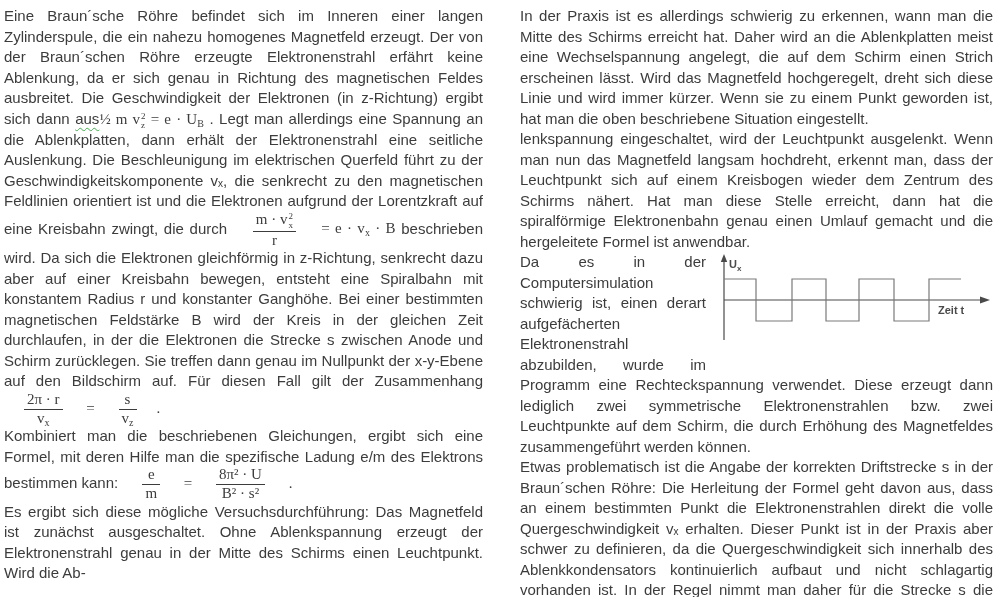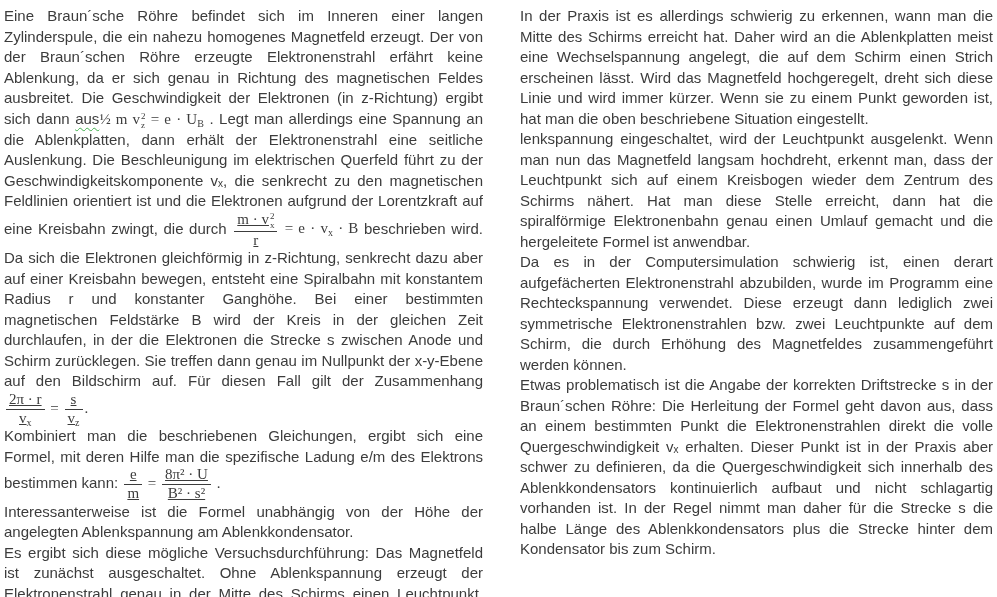--- a/index.html
+++ b/index.html
@@ -5,46 +5,59 @@
   html,body{margin:0;padding:0;background:#ffffff;}
   body{width:997px;height:597px;overflow:hidden;
        font-family:"Liberation Sans",sans-serif;color:#3c3c3c;}
   .page{display:flex;padding:6px 4px 4px 4px;box-sizing:border-box;width:997px;height:597px;justify-content:center;}
   .col{font-size:15px;line-height:20.5px;text-align:justify;hyphens:auto;-webkit-hyphens:auto;}
   .col-left{width:479px;margin-right:37px;}
   .col-right{width:473px;}
   p{margin:0;padding:0;}
   
   .formula{font-family:"Liberation Serif",serif;white-space:nowrap;color:#3c3c3c;}
-  .frac{display:inline-block;vertical-align:middle;text-align:center;line-height:1.05;margin:0 2px;text-decoration:underline;}
+  .frac{display:inline-block;vertical-align:middle;text-align:center;line-height:1.05;margin:0 20px;}
   .frac .num{display:block;padding:0 3px 1px 3px;}
   .frac .den{display:block;border-top:1px solid #3c3c3c;padding:1px 3px 0 3px;}
   .ss{display:inline-block;vertical-align:-0.45em;font-size:9px;line-height:1;text-align:left;margin-left:1px;}
   .ss span{display:block;}
   sub.sm{font-size:10px;line-height:0;vertical-align:-3px;}
   .squiggle{text-decoration:underline;text-decoration-style:wavy;text-decoration-color:#3fae4c;text-decoration-thickness:1px;text-underline-offset:3px;}
   
   .fig-float{float:right;width:279px;height:108px;margin:2px 0 6px 8px;}
   .fig-float svg{display:block;}
 </style>
 </head>
 <body>
 
 <div class="page">
 
   <div class="col col-left">
     <p><span>Eine Braun´sche Röhre befindet sich im Inneren einer langen Zylinderspule, die ein nahezu homogenes Magnetfeld erzeugt. Der von der Braun´schen Röhre erzeugte Elektronenstrahl erfährt keine Ablenkung, da er sich genau in Richtung des magnetischen Feldes ausbreitet. Die Geschwindigkeit der Elektronen (in z-Richtung) ergibt sich dann </span><span class="squiggle">aus</span><span class="formula"><span>½ m v</span><span class="ss"><span>2</span><span>z</span></span><span> = e · U</span><sub class="sm">B</sub></span><span> . Legt man allerdings eine Spannung an die Ablenkplatten, dann erhält der Elektronenstrahl eine seitliche Auslenkung. Die Beschleunigung im elektrischen Querfeld führt zu der Geschwindigkeitskomponente vₓ, die senkrecht zu den magnetischen Feldlinien orientiert ist und die Elektronen aufgrund der Lorentzkraft auf eine Kreisbahn zwingt, die durch </span><span class="formula"><span class="frac"><span class="num"><span>m · v</span><span class="ss"><span>2</span><span>x</span></span></span><span class="den">r</span></span><span> = e · v</span><sub class="sm">x</sub><span> · B</span></span><span> beschrieben wird. Da sich die Elektronen gleichförmig in z-Richtung, senkrecht dazu aber auf einer Kreisbahn bewegen, entsteht eine Spiralbahn mit konstantem Radius r und konstanter Ganghöhe. Bei einer bestimmten magnetischen Feldstärke B wird der Kreis in der gleichen Zeit durchlaufen, in der die Elektronen die Strecke s zwischen Anode und Schirm zurücklegen. Sie treffen dann genau im Nullpunkt der x-y-Ebene auf den Bildschirm auf. Für diesen Fall gilt der Zusammenhang </span><span class="formula"><span class="frac"><span class="num">2π · r</span><span class="den"><span>v</span><sub class="sm">x</sub></span></span><span> = </span><span class="frac"><span class="num">s</span><span class="den"><span>v</span><sub class="sm">z</sub></span></span><span>.</span></span></p>
 
     <p><span>Kombiniert man die beschriebenen Gleichungen, ergibt sich eine Formel, mit deren Hilfe man die spezifische Ladung e/m des Elektrons bestimmen kann: </span><span class="formula"><span class="frac"><span class="num">e</span><span class="den">m</span></span><span> = </span><span class="frac"><span class="num">8π² · U</span><span class="den">B² · s²</span></span><span> .</span></span></p>
 
-    <p>Interessanterweise ist die Formel unabhängig von der Höhe der angelegten Ablenkspannung am Ablenkkondensator.</p>
     <p>Es ergibt sich diese mögliche Versuchsdurchführung: Das Magnetfeld ist zunächst ausgeschaltet. Ohne Ablenkspannung erzeugt der Elektronenstrahl genau in der Mitte des Schirms einen Leuchtpunkt. Wird die Ab-</p>
   </div>
 
   <div class="col col-right">
     <p>In der Praxis ist es allerdings schwierig zu erkennen, wann man die Mitte des Schirms erreicht hat. Daher wird an die Ablenkplatten meist eine Wechselspannung angelegt, die auf dem Schirm einen Strich erscheinen lässt. Wird das Magnetfeld hochgeregelt, dreht sich diese Linie und wird immer kürzer. Wenn sie zu einem Punkt geworden ist, hat man die oben beschriebene Situation eingestellt.</p>
     <p>lenkspannung eingeschaltet, wird der Leuchtpunkt ausgelenkt. Wenn man nun das Magnetfeld langsam hochdreht, erkennt man, dass der Leuchtpunkt sich auf einem Kreisbogen wieder dem Zentrum des Schirms nähert. Hat man diese Stelle erreicht, dann hat die spiralförmige Elektronenbahn genau einen Umlauf gemacht und die hergeleitete Formel ist anwendbar.</p>
 
-    <p><span>Da es in der Computersimulation schwierig ist, einen derart aufgefächerten Elektronenstrahl abzubilden, wurde im Programm eine Rechteckspannung verwendet. Diese erzeugt dann lediglich zwei symmetrische Elektronenstrahlen bzw. zwei Leuchtpunkte auf dem Schirm, die durch Erhöhung des Magnetfeldes zusammengeführt werden können.</span></p>
+    <p><span class="fig-float">
+          <svg width="279" height="108" viewBox="0 0 279 108" xmlns="http://www.w3.org/2000/svg">
+
+        <line x1="10" y1="5" x2="10" y2="86" stroke="#4a4a4a" stroke-width="1.2"></line>
+        <polygon points="10,0 6.8,8 13.2,8" fill="#4a4a4a"></polygon>
+
+        <line x1="10" y1="46" x2="268" y2="46" stroke="#4a4a4a" stroke-width="1.2"></line>
+        <polygon points="276,46 266,42.5 266,49.5" fill="#4a4a4a"></polygon>
+
+        <polyline points="10,25 42,25 42,67 78,67 78,25 112,25 112,67 145,67 145,25 180,25 180,67 215,67 215,25 247,25" fill="none" stroke="#7a7a7a" stroke-width="1.2"></polyline>
+
+        <text x="15" y="14" font-family="Liberation Sans, sans-serif" font-size="11" font-weight="bold" fill="#4a4a4a"><tspan>U</tspan><tspan dy="2.5" font-size="8">x</tspan></text>
+        <text x="224" y="60" font-family="Liberation Sans, sans-serif" font-size="11" font-weight="bold" fill="#4a4a4a">Zeit t</text>
+      </svg>
+        </span><span>Da es in der Computersimulation schwierig ist, einen derart aufgefächerten Elektronenstrahl abzubilden, wurde im Programm eine Rechteckspannung verwendet. Diese erzeugt dann lediglich zwei symmetrische Elektronenstrahlen bzw. zwei Leuchtpunkte auf dem Schirm, die durch Erhöhung des Magnetfeldes zusammengeführt werden können.</span></p>
 
     <p>Etwas problematisch ist die Angabe der korrekten Driftstrecke s in der Braun´schen Röhre: Die Herleitung der Formel geht davon aus, dass an einem bestimmten Punkt die Elektronenstrahlen direkt die volle Quergeschwindigkeit vₓ erhalten. Dieser Punkt ist in der Praxis aber schwer zu definieren, da die Quergeschwindigkeit sich innerhalb des Ablenkkondensators kontinuierlich aufbaut und nicht schlagartig vorhanden ist. In der Regel nimmt man daher für die Strecke s die halbe Länge des Ablenkkondensators plus die Strecke hinter dem Kondensator bis zum Schirm.</p>
   </div>
 </div>
 
 </body></html>

